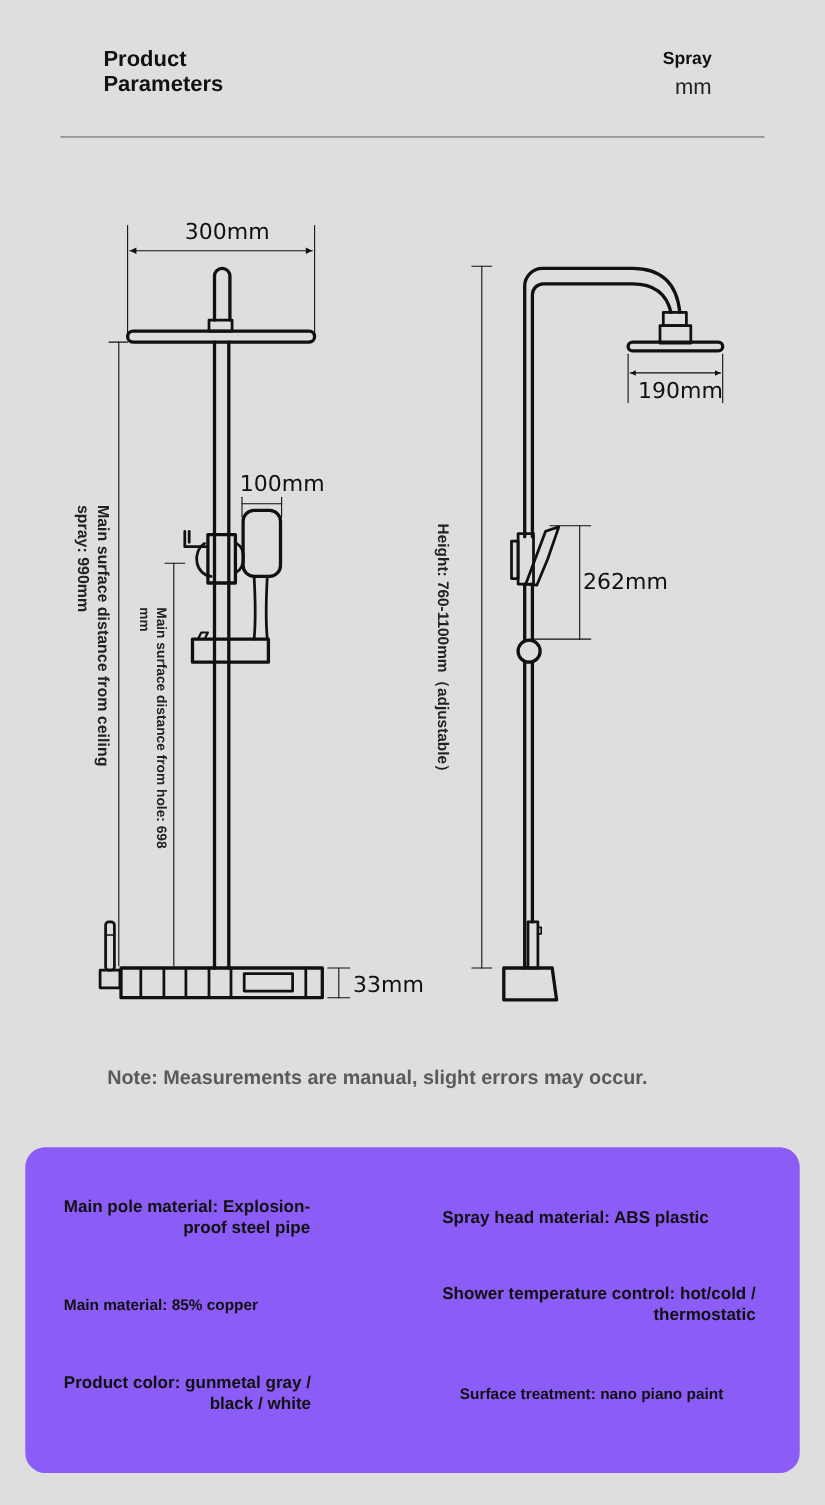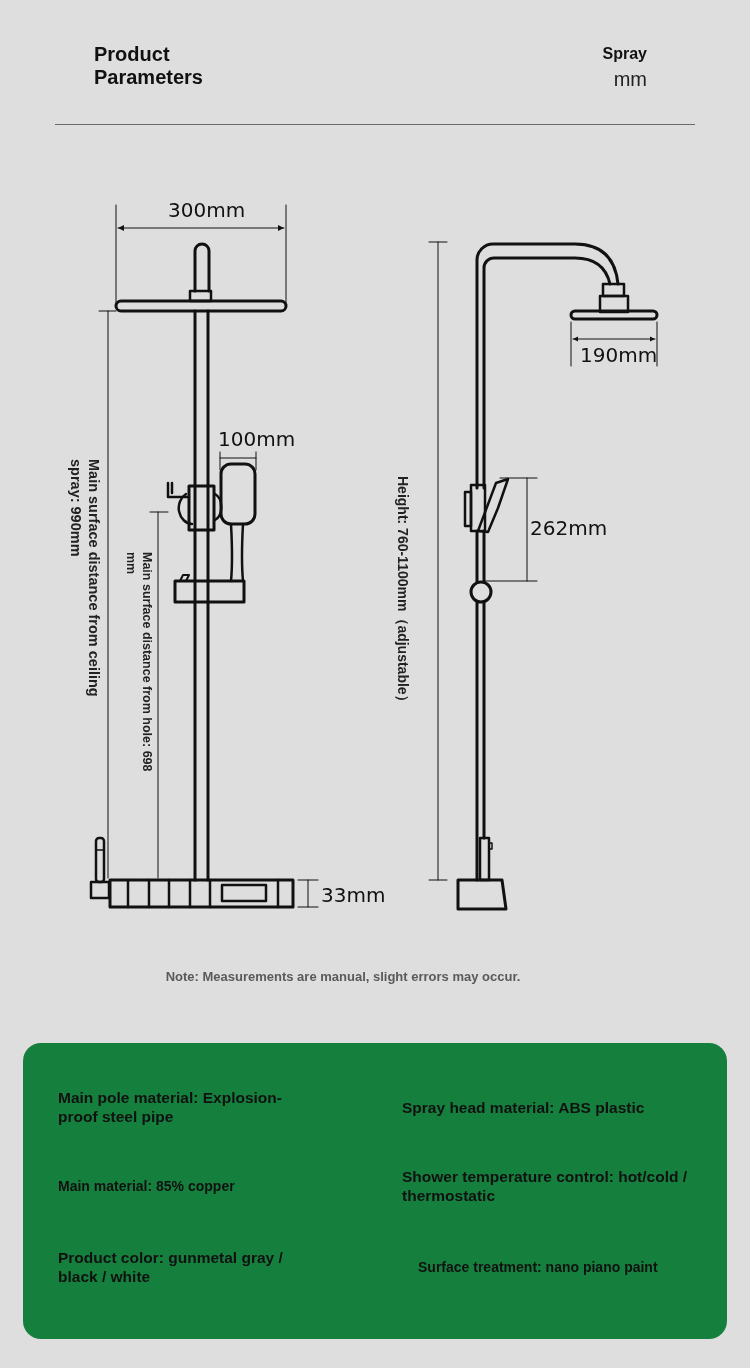--- a/index.html
+++ b/index.html
@@ -8,22 +8,22 @@
     font-family: "Liberation Sans", "DejaVu Sans", sans-serif; color: #111;
   }
   .abs { position: absolute; }
   .title { left: 80px; top: 43px; font-size: 20px; font-weight: bold; line-height: 23px; color: #111; margin-left: 14px; }
   .unit-label { right: 103px; top: 45px; font-size: 16px; font-weight: bold; color: #111; text-align: right; }
   .unit-value { right: 103px; top: 68px; font-size: 20px; color: #222; text-align: right; }
   .rule { left: 55px; top: 124px; width: 640px; height: 1px; background: #6a6a6a; }
   svg.drawing { position: absolute; left: 0; top: 0; }
   .dim { font-family: "DejaVu Sans", sans-serif; font-size: 20px; fill: #111; }
   .vlabel { font-family: "Liberation Sans", sans-serif; font-weight: bold; fill: #222; }
-  .note { left: 0; width: 686px; top: 969px; text-align: center; font-size: 13px; font-weight: bold; color: #5a5a5a; }
-  .card { left: 23px; top: 1043px; width: 704px; height: 296px; background: #15803d; border-radius: 18px; }
+  .note { left: 0; width: 686px; top: 969px; text-align: center; font-size: 18px; font-weight: bold; color: #5a5a5a; }
+  .card { left: 23px; top: 1043px; width: 704px; height: 296px; background: #8b5cf6; border-radius: 18px; text-align: right; }
   .spec { font-size: 15.5px; font-weight: bold; color: #111; line-height: 19px; }
   .spec.small { font-size: 14px; }
 </style>
 </head>
 <body>
 
 <div class="abs title">
   <div>Product</div>
   <div>Parameters</div>
 </div>

